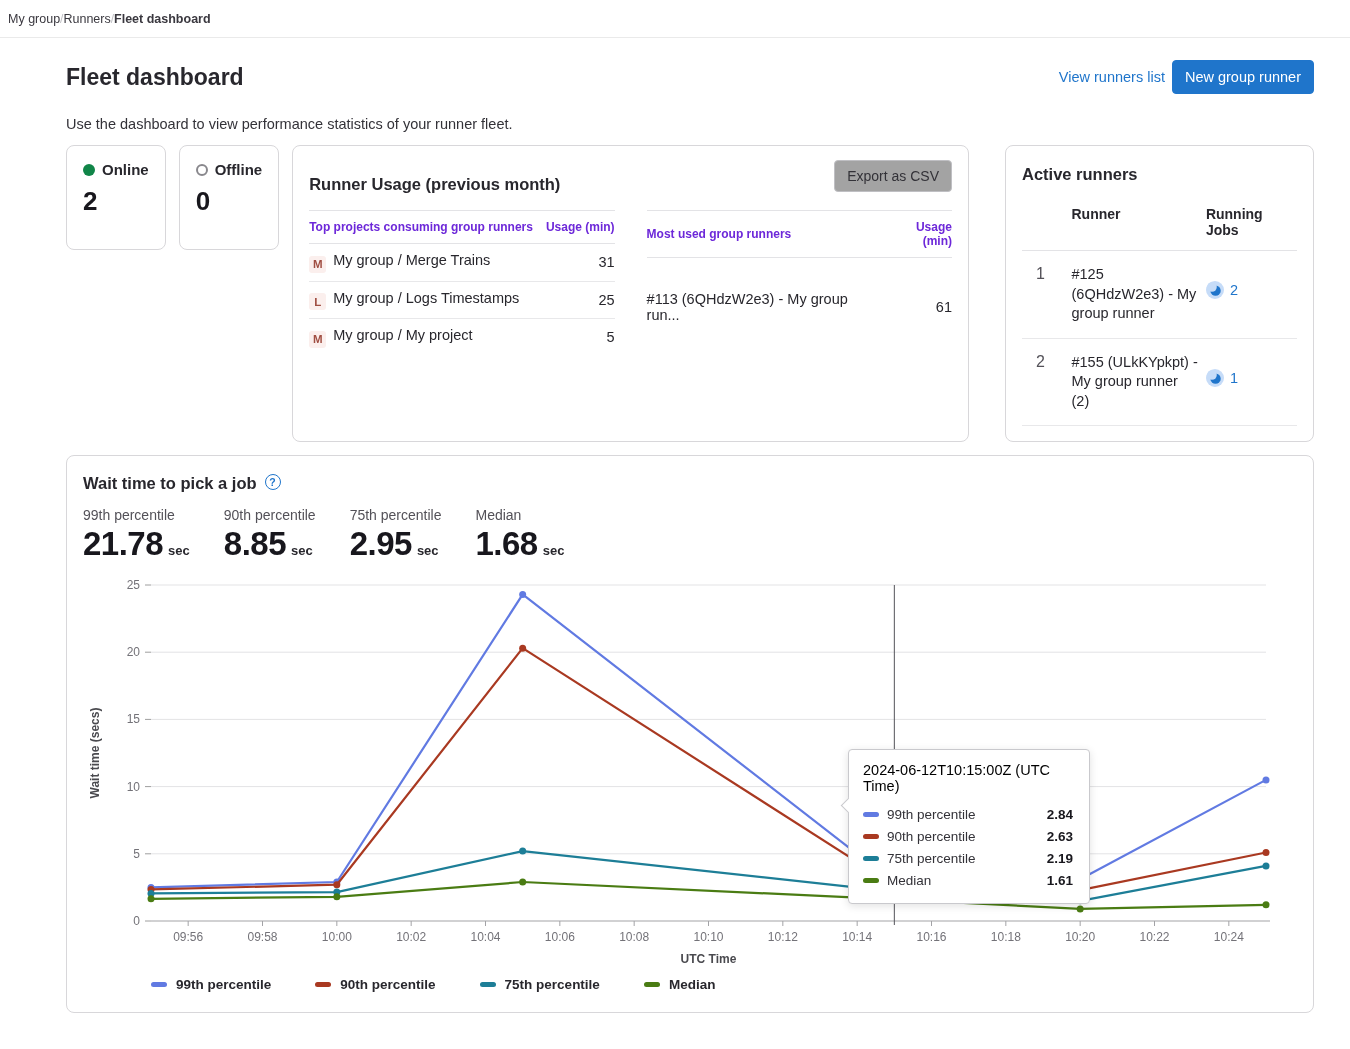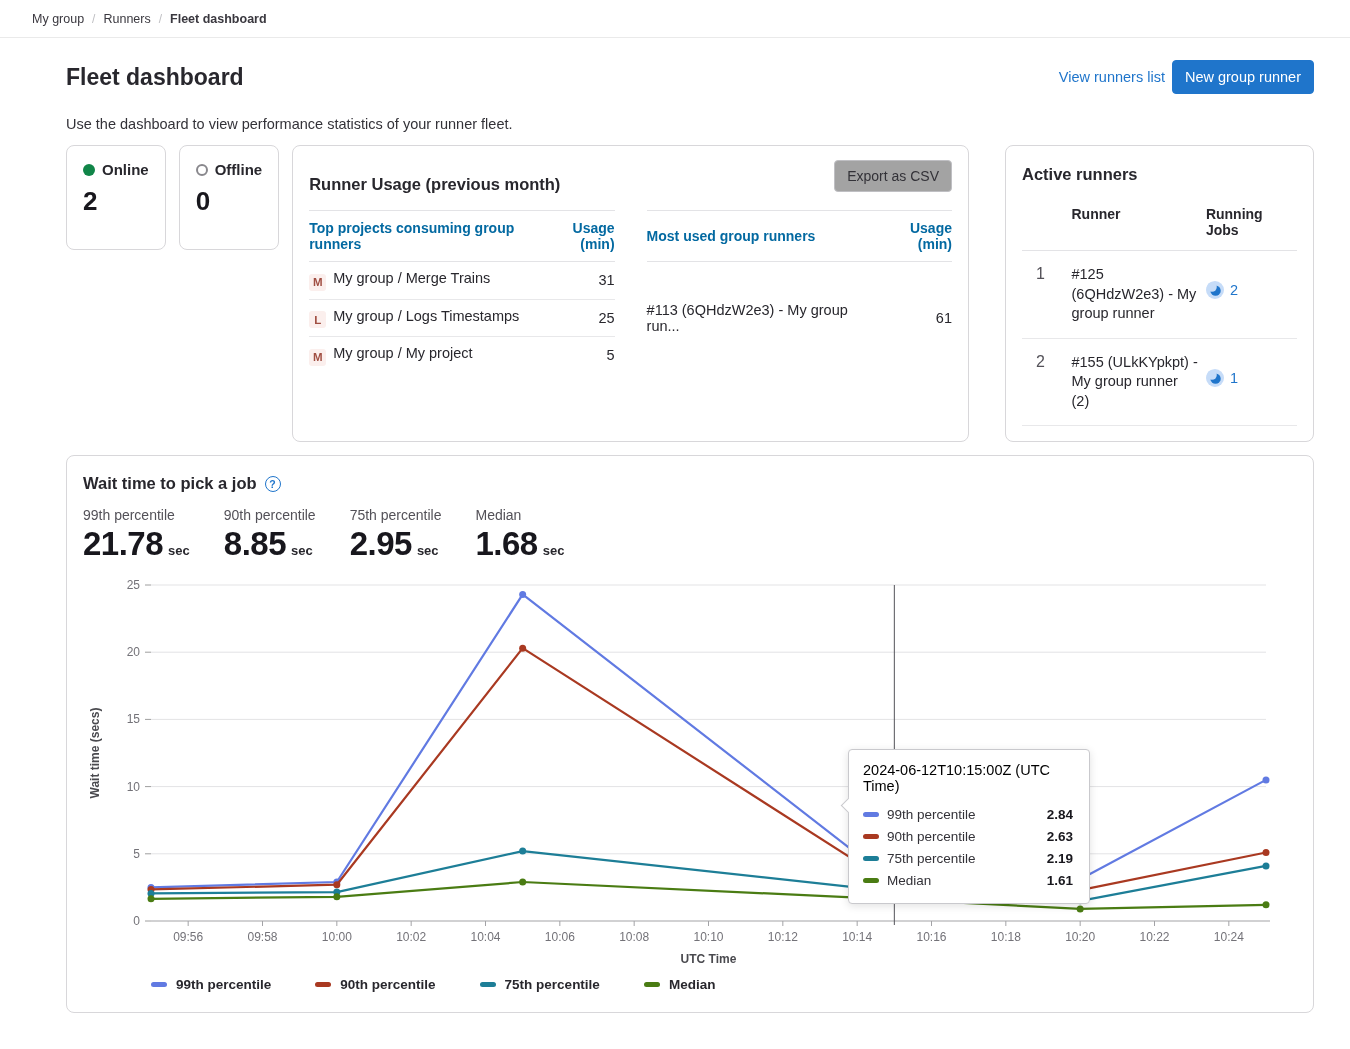--- a/index.html
+++ b/index.html
@@ -2,21 +2,21 @@
 <html><head>
 <meta charset="utf-8">
 <style>
   * { box-sizing: border-box; margin: 0; padding: 0; }
   html,body { background:#fff; }
   body {
     width:1350px; height:1049px; overflow:hidden; position:relative;
     font-family:"Liberation Sans", sans-serif; color:#333238;
   }
   
-  .breadcrumb-bar { display:flex; align-items:center; gap:8px; padding:12px 24px 11px 32px; border-bottom:1px solid #eaeaea; }
+  .breadcrumb-bar { display:flex; align-items:center; gap:0; padding:12px 24px 11px 8px; border-bottom:1px solid #eaeaea; }
   .crumb { font-size:12.5px; color:#3a383f; text-decoration:none; cursor:pointer; }
   .crumb.current { font-weight:700; }
   .crumb-sep { color:#bfbfc3; font-size:12px; }
   
   .page { padding:0 36px 0 66px; }
   .page-header { display:flex; align-items:center; justify-content:space-between; margin-top:22px; }
   .page-title { font-size:23px; font-weight:700; color:#28272d; }
   .header-actions { display:flex; align-items:center; gap:7px; }
   .link-btn { color:#1f75cb; font-size:14.5px; text-decoration:none; cursor:pointer; }
   .primary-btn { background:#1f75cb; color:#fff; border:1px solid #1f75cb; border-radius:4px; font-size:14.5px; font-weight:400; padding:8px 12px; cursor:pointer; font-family:inherit; }
@@ -31,37 +31,37 @@
   .dot { width:12px; height:12px; border-radius:50%; display:inline-block; }
   .dot.online { background:#108548; }
   .dot.offline { background:#fff; border:2px solid #89888d; }
   .status-value { font-size:26px; font-weight:700; color:#18171d; margin-top:8px; }
   
   .usage-card { padding:25px 16px 18px 16px; position:relative; flex:1 1 auto; }
   .usage-title { font-size:16.5px; font-weight:700; color:#28272d; margin-top:4px; }
   .export-btn { position:absolute; top:14px; right:16px; background:#a3a3a3; border:1px solid #bfbfc3; border-radius:4px; padding:7px 12px; font-size:14px; color:#333238; cursor:pointer; font-family:inherit; }
   .usage-tables { display:flex; gap:32px; margin-top:16px; }
   .u-table { flex:1 1 50%; border-collapse:collapse; }
-  .u-table th { text-align:left; font-size:14px; font-weight:700; color:#0369a1; padding:9px 0; border-top:1px solid #e3e3e6; border-bottom:1px solid #e3e3e6;margin-left:44px; }
+  .u-table th { text-align:left; font-size:12px; font-weight:700; color:#6d28d9; padding:9px 0; border-top:1px solid #e3e3e6; border-bottom:1px solid #e3e3e6;margin-left:44px; }
   .u-table th.num, .u-table td.num { text-align:right; }
   .u-table td { font-size:14.5px; color:#28272d; padding:8px 0; border-bottom:1px solid #e8e8ea; }
   .u-table tr:last-child td { border-bottom:none; }
   .proj-avatar { display:inline-flex; align-items:center; justify-content:center; width:17px; height:17px; border-radius:3px; background:#fbefed; color:#a04e42; font-size:11.5px; font-weight:700; margin-right:7px; vertical-align:-3px; }
   
   .active-card { width:309px; flex:0 0 309px; padding:15px 16px;margin-left:23px; }
   .active-title { font-size:16.5px; font-weight:700; color:#28272d; margin-top:4px; }
   .ar-table { width:100%; border-collapse:collapse; margin-top:14px; }
   .ar-table th { text-align:left; font-size:14px; font-weight:700; color:#28272d; padding:8px 4px 12px 4px; border-bottom:1px solid #e3e3e6; vertical-align:top; }
   .ar-table td { padding:14px 4px; border-bottom:1px solid #e8e8ea; vertical-align:top; }
   .ar-index { font-size:16px; color:#535158; width:44px; padding-left:14px !important; }
   .ar-runner { font-size:14.5px; color:#28272d; line-height:1.35; width:130px; word-wrap:break-word; }
   .jobs-link { display:inline-flex; align-items:center; gap:6px; color:#1f75cb; font-size:14.5px; text-decoration:none; cursor:pointer; margin-top:16px; }
   
   .wait-card { margin-top:13px; padding:18px 16px 14px 16px; }
-  .wait-title-row { display:flex; align-items:center; gap:8px; }
+  .wait-title-row { display:flex; gap:8px; }
   .wait-title { font-size:16.5px; font-weight:700; color:#28272d; }
   .help-icon { width:16px; height:16px; border-radius:50%; border:1.6px solid #1f75cb; color:#1f75cb; font-size:10.5px; font-weight:700; display:inline-flex; align-items:center; justify-content:center; cursor:pointer; }
   .stats-row { display:flex; gap:34px; margin-top:14px; }
   .stat-label { font-size:14px; color:#535158; }
   .stat-value-row { display:flex; align-items:baseline; gap:5px; margin-top:2px; }
   .stat-value { font-size:33px; font-weight:700; color:#18171d; letter-spacing:-0.5px; }
   .stat-unit { font-size:13px; font-weight:700; color:#28272d; }
   
   .chart-wrap { position:relative; margin-top:10px; }
   .chart-tooltip { position:absolute; left:765px; top:176px; width:242px; background:#fff; border:1px solid #c9c9cd; border-radius:4px; box-shadow:0 2px 8px rgba(0,0,0,.12); padding:12px 16px 12px 14px; z-index:5; }

